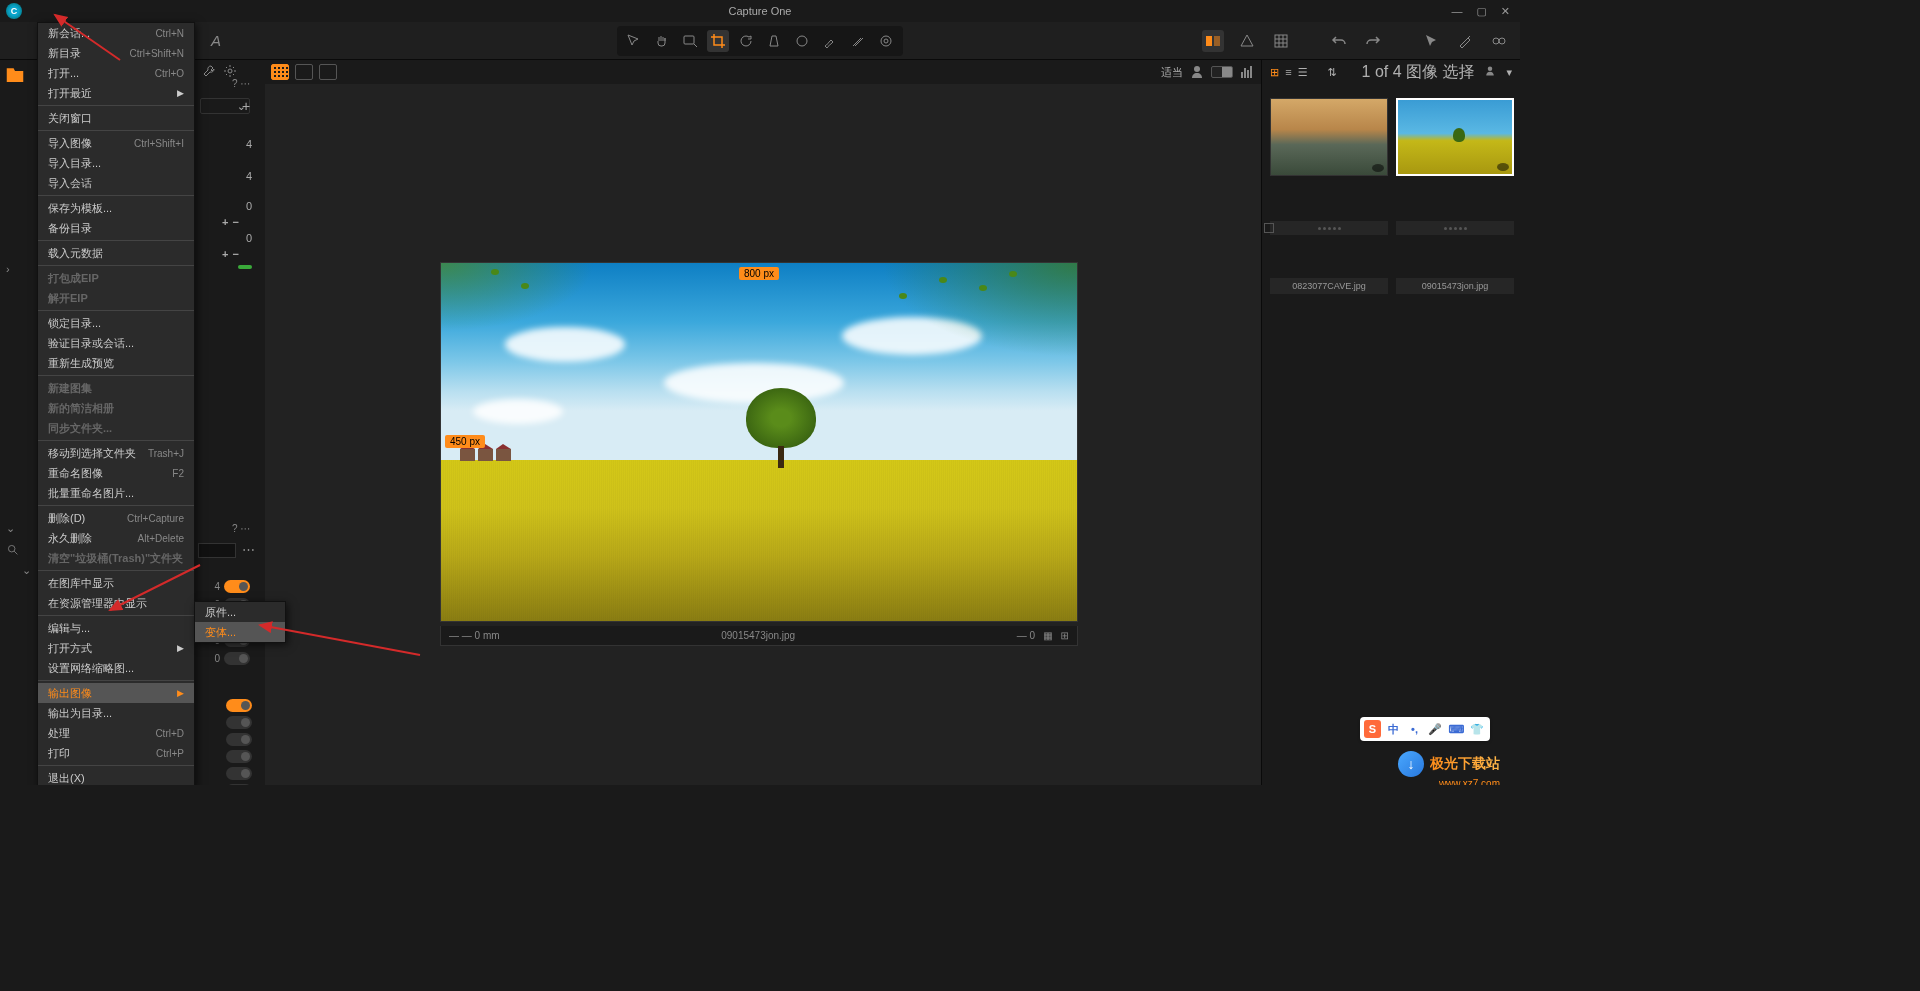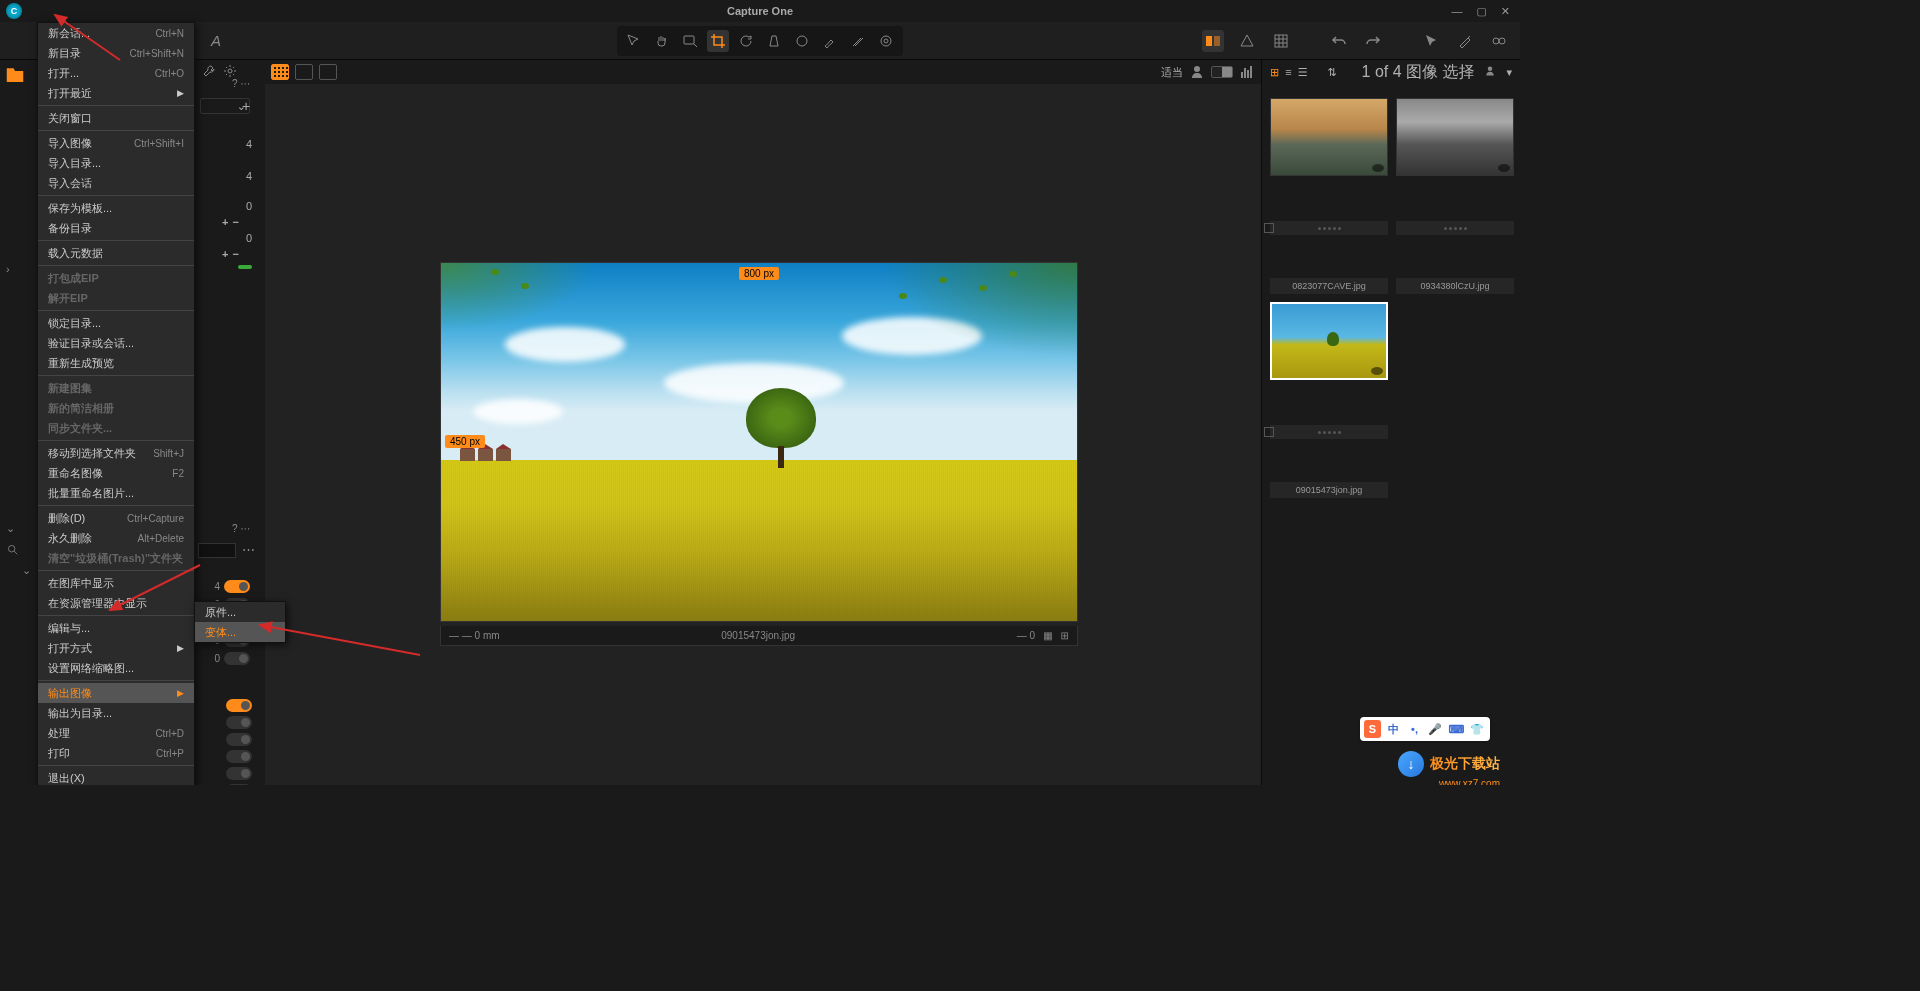--- a/index.html
+++ b/index.html
@@ -4,21 +4,21 @@
 <style>
 * { margin: 0; padding: 0; box-sizing: border-box; font-family: "Microsoft YaHei", Arial, sans-serif; user-select: none; }
 body { background: #1a1a1a; color: #b0b0b0; font-size: 11px; overflow: hidden; width: 1520px; height: 785px; position: relative; }
 
 
 .titlebar { height: 22px; background: #1a1a1a; display: flex; align-items: center; position: relative; }
 .app-icon { width: 16px; height: 16px; margin: 0 6px; background: radial-gradient(circle, #0aa5cc 40%, #066 100%); border-radius: 50%; display: flex; align-items: center; justify-content: center; color: #fff; font-size: 9px; font-weight: bold; }
 .menu-bar { display: flex; }
 .menu-item { padding: 3px 10px; cursor: pointer; }
 .menu-item.active { background: #333; color: #ff8c1a; }
-.title-center { position: absolute; left: 50%; transform: translateX(-50%); color: #aaa; font-weight: bold; }
+.title-center { position: absolute; left: 50%; transform: translateX(-50%); color: #aaa; }
 .window-controls { position: absolute; right: 0; display: flex; gap: 14px; padding-right: 10px; color: #999; }
 
 
 .top-toolbar { height: 38px; background: #1f1f1f; border-bottom: 1px solid #0a0a0a; display: flex; align-items: center; position: relative; }
 .toolbar-left { display: flex; gap: 10px; padding-left: 205px; }
 .toolbar-center { position: absolute; left: 50%; transform: translateX(-50%); display: flex; gap: 6px; background: #161616; padding: 4px 6px; border-radius: 4px; }
 .toolbar-right { position: absolute; right: 10px; display: flex; gap: 12px; align-items: center; }
 .tool-btn { width: 22px; height: 22px; display: flex; align-items: center; justify-content: center; color: #888; cursor: pointer; border-radius: 3px; }
 .tool-btn.active { color: #ff8c1a; background: #333; }
 .tool-btn svg { width: 16px; height: 16px; }
@@ -302,21 +302,21 @@
     </div>
     <div class="dropdown-item disabled">
       <span>新的简洁相册</span>
     </div>
     <div class="dropdown-item disabled">
       <span>同步文件夹...</span>
     </div>
     <div class="dropdown-sep"></div>
     <div class="dropdown-item">
       <span>移动到选择文件夹</span>
-      <span class="shortcut">Shift+J</span>
+      <span class="shortcut">Trash+J</span>
     </div>
     <div class="dropdown-item">
       <span>重命名图像</span>
       <span class="shortcut">F2</span>
     </div>
     <div class="dropdown-item">
       <span>批量重命名图片...</span>
     </div>
     <div class="dropdown-sep"></div>
     <div class="dropdown-item">
@@ -604,34 +604,20 @@
           <div class="thumb-checkbox"></div>
           <div class="dot"></div>
           <div class="dot"></div>
           <div class="dot"></div>
           <div class="dot"></div>
           <div class="dot"></div>
         </div>
         <div class="thumb-name">0823077CAVE.jpg</div>
       </div>
       <div class="thumb-cell">
-        <div class="thumb-img thumb-river">
-          <div class="thumb-eye"></div>
-        </div>
-        <div class="thumb-rating">
-          <div class="thumb-checkbox"></div>
-          <div class="dot"></div>
-          <div class="dot"></div>
-          <div class="dot"></div>
-          <div class="dot"></div>
-          <div class="dot"></div>
-        </div>
-        <div class="thumb-name">0934380lCzU.jpg</div>
-      </div>
-      <div class="thumb-cell">
         <div class="thumb-img thumb-field selected">
           <div class="mini-tree"></div>
           <div class="thumb-eye"></div>
         </div>
         <div class="thumb-rating">
           <div class="thumb-checkbox"></div>
           <div class="dot"></div>
           <div class="dot"></div>
           <div class="dot"></div>
           <div class="dot"></div>

